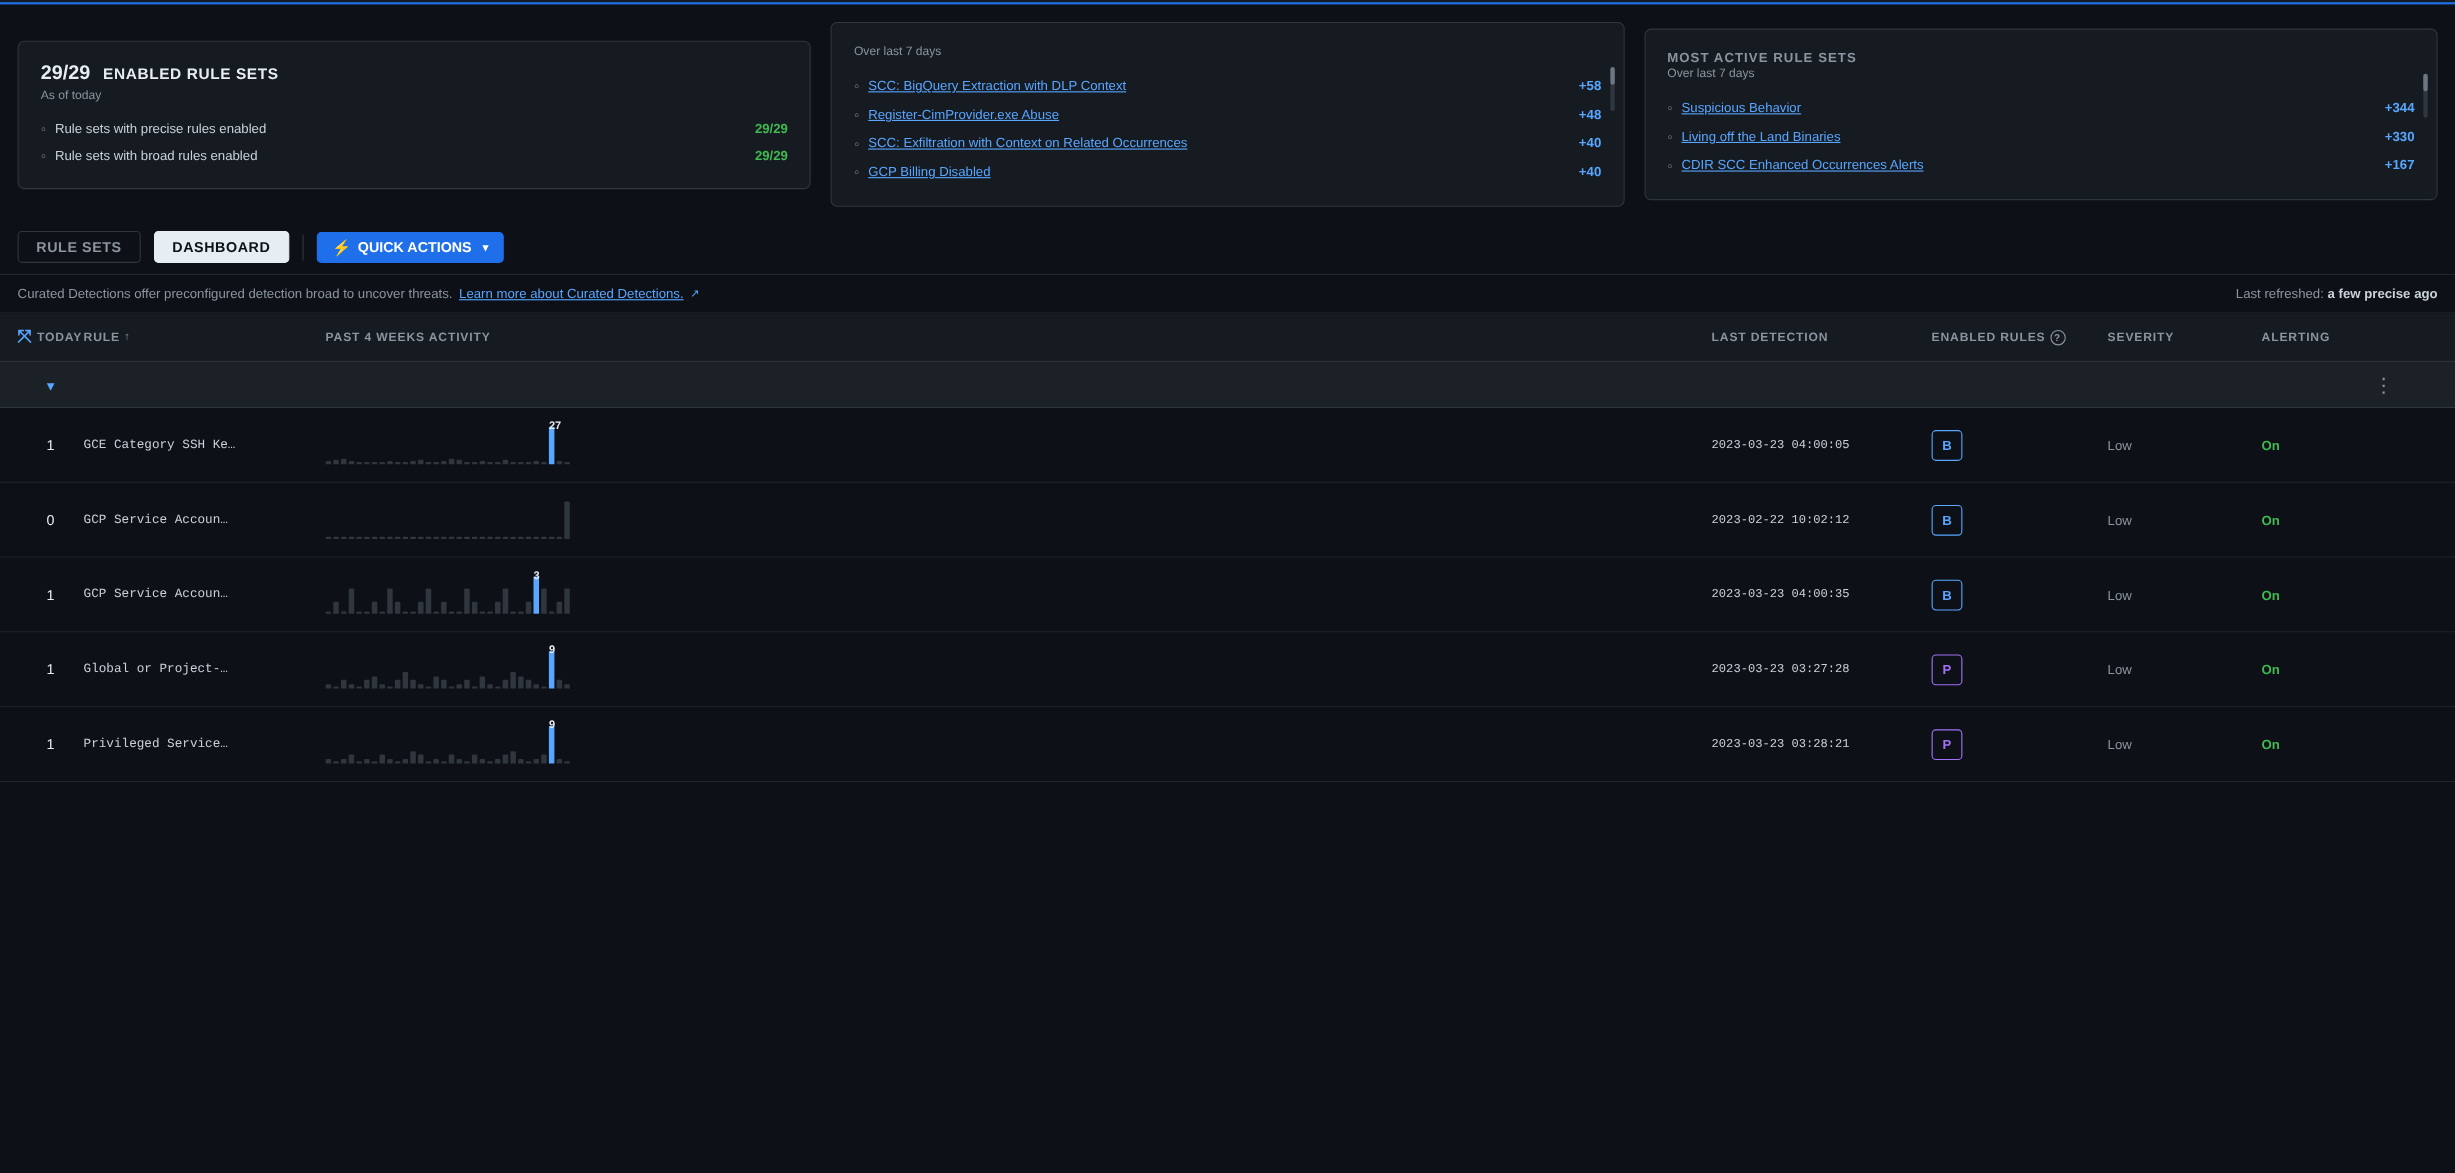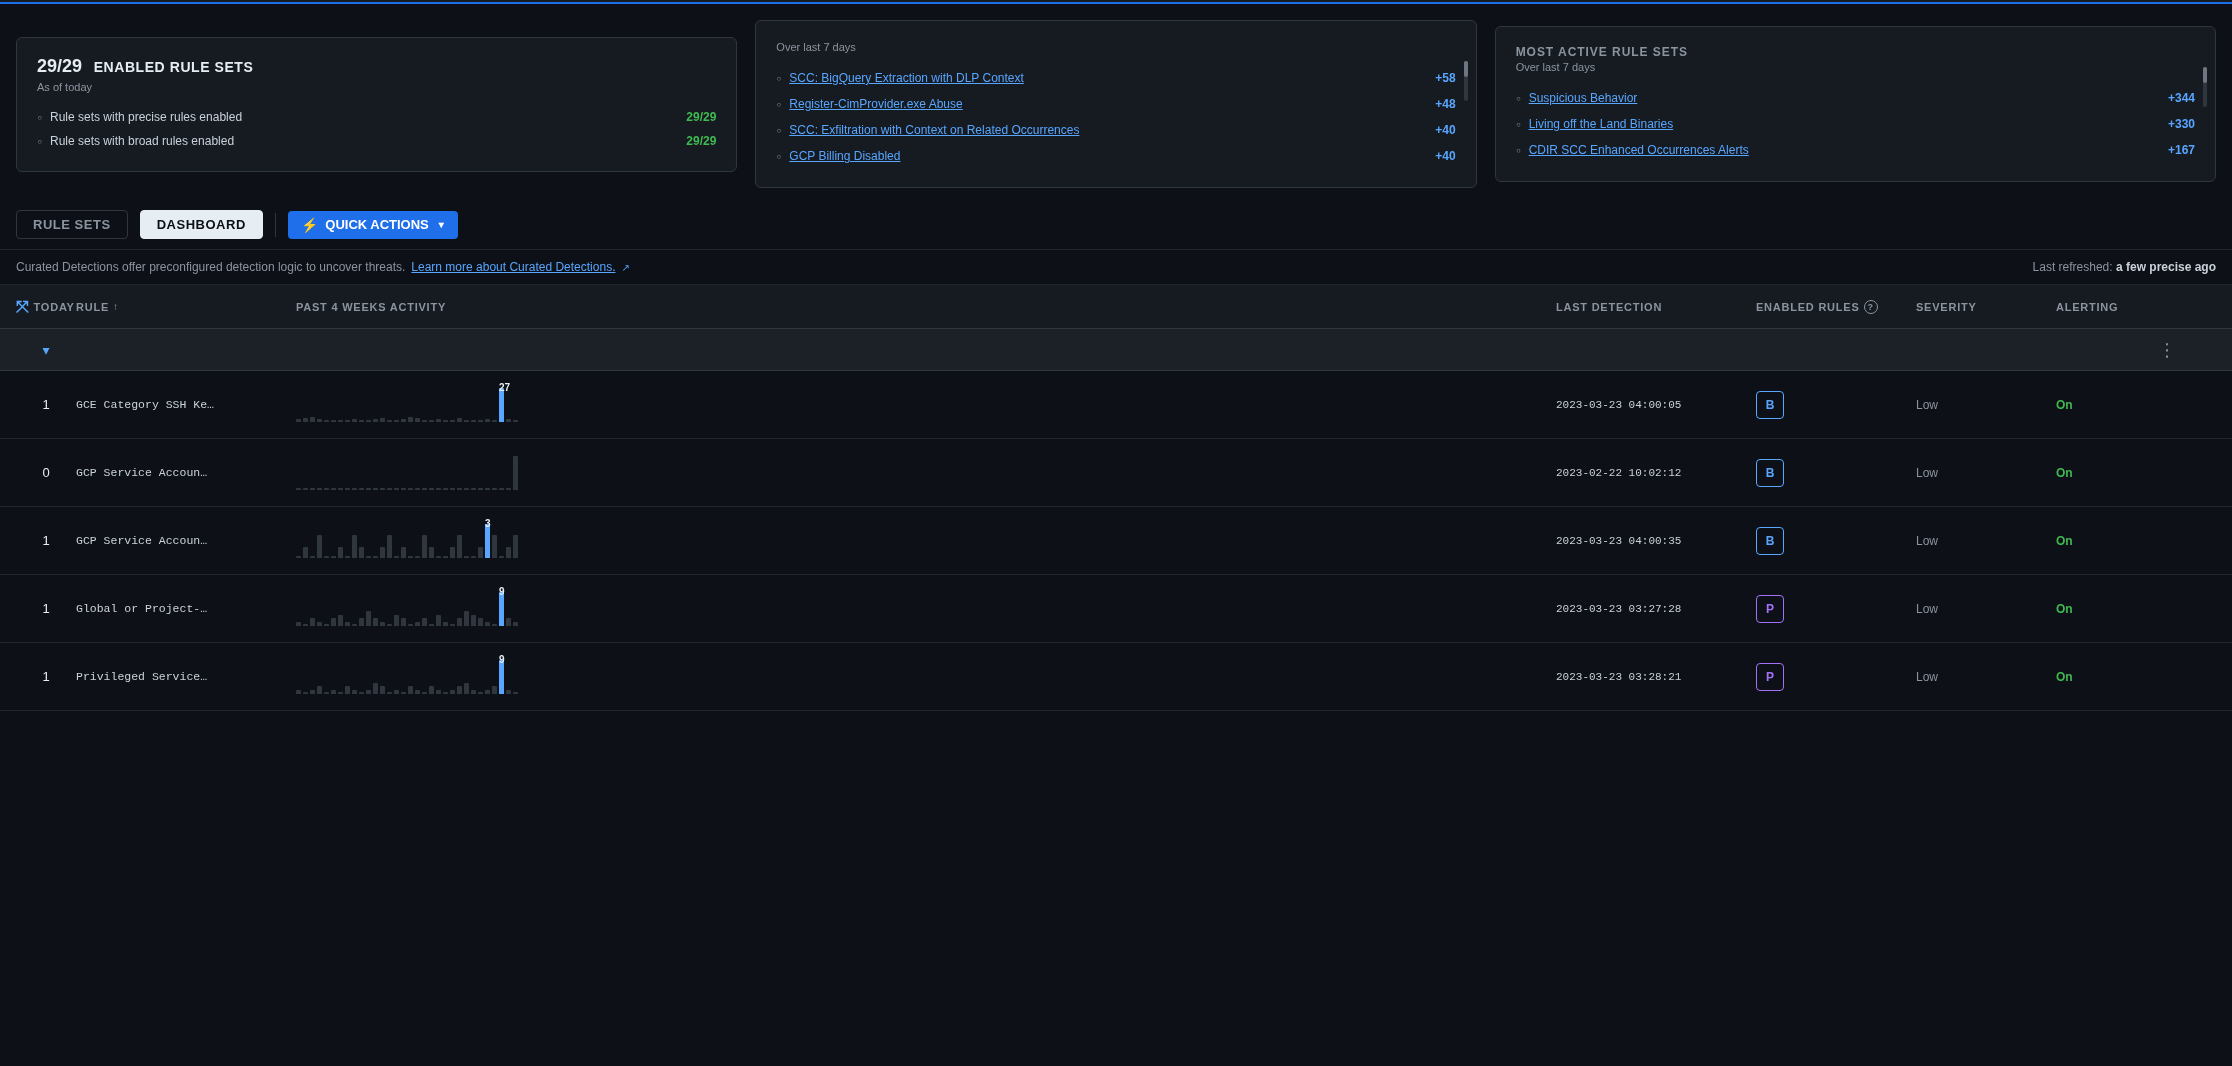--- a/index.html
+++ b/index.html
@@ -525,21 +525,21 @@
   <div class="divider"></div>
   <button class="quick-actions-btn">
     <span class="lightning">⚡</span>
     <span>QUICK ACTIONS</span>
     <span class="chevron">▾</span>
   </button>
 </div>
 
 <div class="info-bar">
   <div class="info-bar-left">
-    <span>Curated Detections offer preconfigured detection logic to uncover threats.</span>
+    <span>Curated Detections offer preconfigured detection broad to uncover threats.</span>
     <a>Learn more about Curated Detections.</a>
     <span class="ext-link-icon">↗</span>
   </div>
   <div class="info-bar-right">
     <span>Last refreshed:</span>
     <strong>a few precise ago</strong>
   </div>
 </div>
 
 <div class="table-container">

